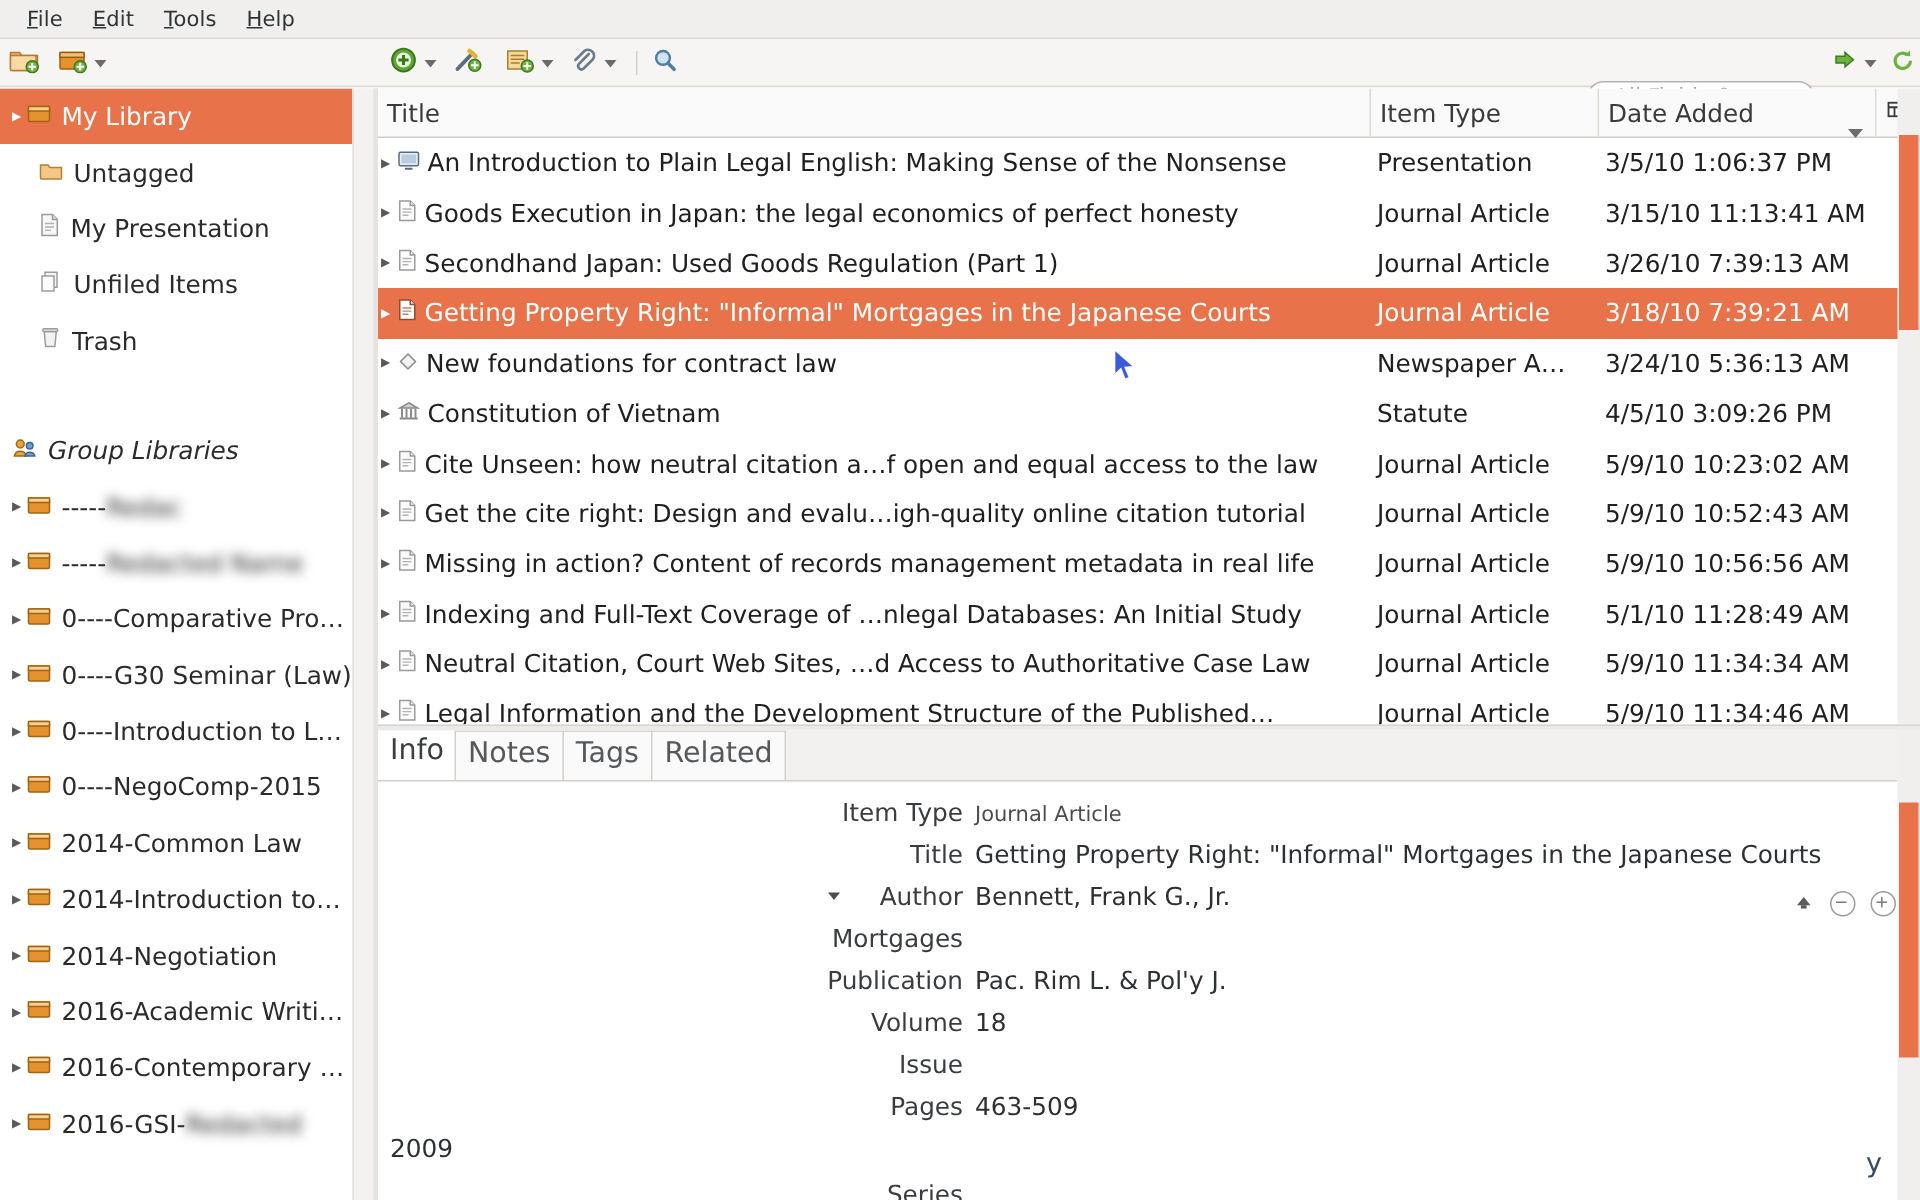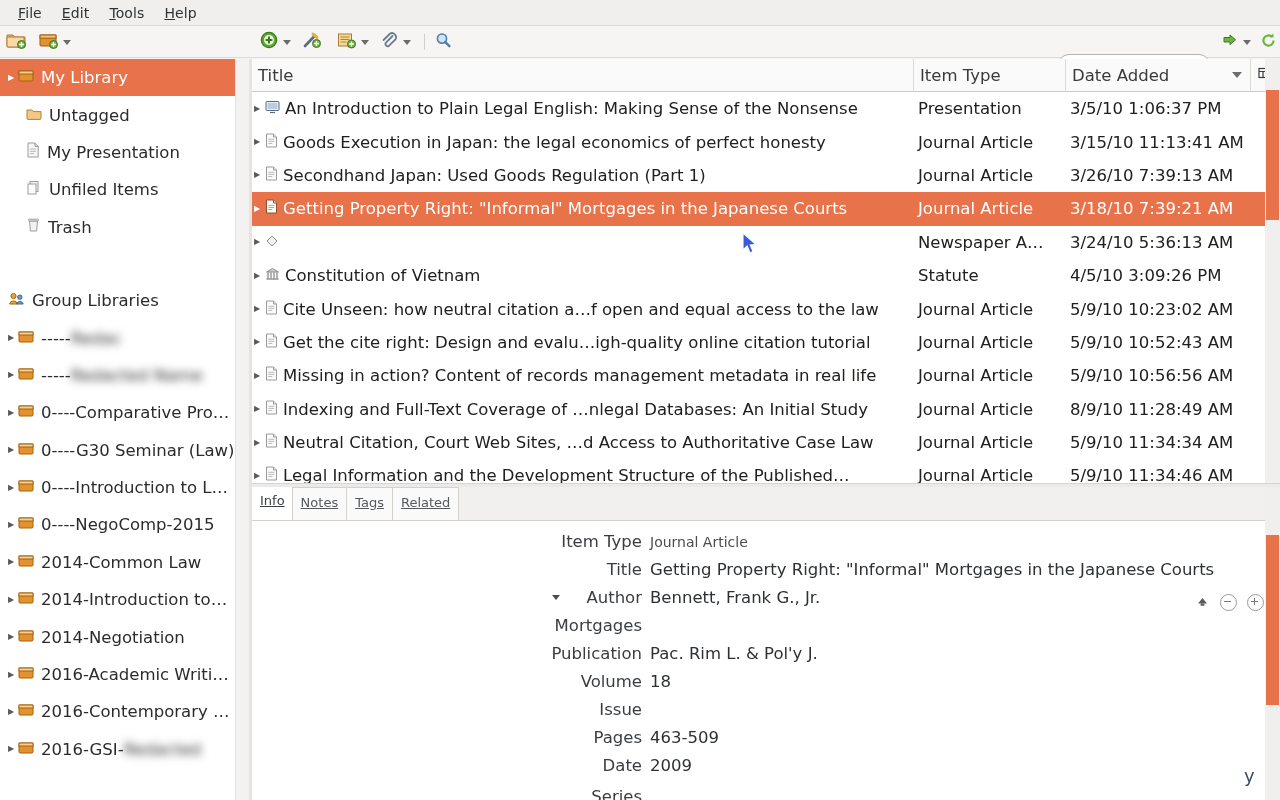--- a/index.html
+++ b/index.html
@@ -140,21 +140,21 @@
     font-size: 16.5px; color: #3a3a3a;
     padding-left: 6px;
     height: 33px; line-height: 33px;
     box-sizing: border-box;
     cursor: default;
     position: relative;
   }
   .col + .col { border-left: 1px solid #dedad6; }
   .col-title { width: 661px; }
   .col-type  { width: 152px; }
-  .col-date  { width: 185px; display: flex; align-items: center; }
+  .col-date  { width: 185px; display: flex; align-items: flex-end; }
   .col-date .sortcaret {
     margin-left: auto; margin-right: 8px;
     width: 0; height: 0;
     border-left: 5px solid transparent;
     border-right: 5px solid transparent;
     border-top: 6px solid #6d6d6d;
   }
   .col-picker {
     width: 28px; height: 33px;
     border-left: 1px solid #dedad6;
@@ -212,31 +212,30 @@
   }
   .tabbar {
     position: relative;
     height: 34px;
     background: #f2f0ef;
     border-bottom: 1px solid #d4d0cc;
     display: flex; align-items: flex-end;
     box-sizing: border-box;
   }
   .tab {
-    font-size: 13px; color: #55595c;
+    font-size: 19px; color: #55595c;
     padding: 3px 8px 5px 8px;
     border: 1px solid #d4d0cc;
     border-bottom: none;
     background: #fbfafa;
     margin-right: -1px;
     cursor: default;
     line-height: 23px;
     box-sizing: border-box;
     height: 33px;
-    text-decoration: underline;
   }
   .tab.active {
     background: #ffffff;
     border: none;
     color: #3b3f42;
     height: 34px;
   }
 
   .fields {
     position: relative;
@@ -481,21 +480,21 @@
         <svg width="15" height="16" viewBox="0 0 15 16">
           <path d="M3.5 4 h8 l-.9 10 H4.4 Z" fill="#f2f2f2" stroke="#9c9c9c" stroke-width="1"></path>
           <rect x="2.6" y="2.2" width="9.8" height="1.8" rx=".6" fill="#e8e8e8" stroke="#9c9c9c" stroke-width="1"></rect>
         </svg>
       </span>
       <span class="side-label">Trash</span>
     </div>
 
     <div class="side-spacer"></div>
 
-    <div class="side-row" style="padding-left:8px;">
+    <div class="side-row" style="padding-left:8px;font-style:italic;">
       <span class="sideicon">
         <svg width="17" height="15" viewBox="0 0 17 15">
           <circle cx="5.5" cy="5" r="2.6" fill="#e8a33d" stroke="#9d6a14" stroke-width="1"></circle>
           <path d="M1.6 13 a4 4 0 0 1 7.8 0 Z" fill="#e8a33d" stroke="#9d6a14" stroke-width="1"></path>
           <circle cx="11.8" cy="6.2" r="2.2" fill="#6d9ed6" stroke="#3c6695" stroke-width="1"></circle>
           <path d="M8.6 13 a3.4 3.4 0 0 1 6.6 0 Z" fill="#6d9ed6" stroke="#3c6695" stroke-width="1"></path>
         </svg>
       </span>
       <span class="side-label">Group Libraries</span>
     </div>
@@ -712,20 +711,21 @@
     </div>
 
     <div class="row">
       <div class="cell-title">
         <span class="twisty">▶</span>
         <span class="item-icon">
           <svg width="14" height="14" viewBox="0 0 14 14">
               <path d="M2 7 L7 2 L12 7 L7 12 Z" fill="#f2f2f2" stroke="#8a8a8a" stroke-width="1"></path>
             </svg>
         </span>
+        <span class="title-text">New foundations for contract law</span>
       </div>
       <div class="cell-type">Newspaper A…</div>
       <div class="cell-date">3/24/10 5:36:13 AM</div>
     </div>
 
     <div class="row">
       <div class="cell-title">
         <span class="twisty">▶</span>
         <span class="item-icon">
           <svg width="15" height="14" viewBox="0 0 15 14">
@@ -794,21 +794,21 @@
         <span class="item-icon">
           <svg width="13" height="15" viewBox="0 0 13 15">
               <path d="M1.5 1 h7 l3 3 V14 H1.5 Z" fill="#fbfbfb" stroke="#9a9a9a" stroke-width="1"></path>
               <path d="M8.5 1 v3 h3" fill="#e6e6e6" stroke="#9a9a9a" stroke-width="1"></path>
               <path d="M3.3 6.3 h6 M3.3 8.4 h6 M3.3 10.5 h4" stroke="#b4b4b4" stroke-width="0.9"></path>
             </svg>
         </span>
         <span class="title-text">Indexing and Full-Text Coverage of …nlegal Databases: An Initial Study</span>
       </div>
       <div class="cell-type">Journal Article</div>
-      <div class="cell-date">8/9/10 11:28:49 AM</div>
+      <div class="cell-date">5/1/10 11:28:49 AM</div>
     </div>
 
     <div class="row">
       <div class="cell-title">
         <span class="twisty">▶</span>
         <span class="item-icon">
           <svg width="13" height="15" viewBox="0 0 13 15">
               <path d="M1.5 1 h7 l3 3 V14 H1.5 Z" fill="#fbfbfb" stroke="#9a9a9a" stroke-width="1"></path>
               <path d="M8.5 1 v3 h3" fill="#e6e6e6" stroke="#9a9a9a" stroke-width="1"></path>
               <path d="M3.3 6.3 h6 M3.3 8.4 h6 M3.3 10.5 h4" stroke="#b4b4b4" stroke-width="0.9"></path>
@@ -889,21 +889,20 @@
       </div>
       <div class="frow">
         <div class="flabel">Issue</div>
         <div class="fvalue"></div>
       </div>
       <div class="frow">
         <div class="flabel">Pages</div>
         <div class="fvalue">463-509</div>
       </div>
       <div class="frow">
-        <div class="flabel">Date</div>
         <div class="fvalue">2009</div>
       </div>
     </div>
 
     <div class="clipped-row">
       <div class="frow">
         <div class="flabel">Series</div>
         <div class="fvalue"></div>
       </div>
     </div>

